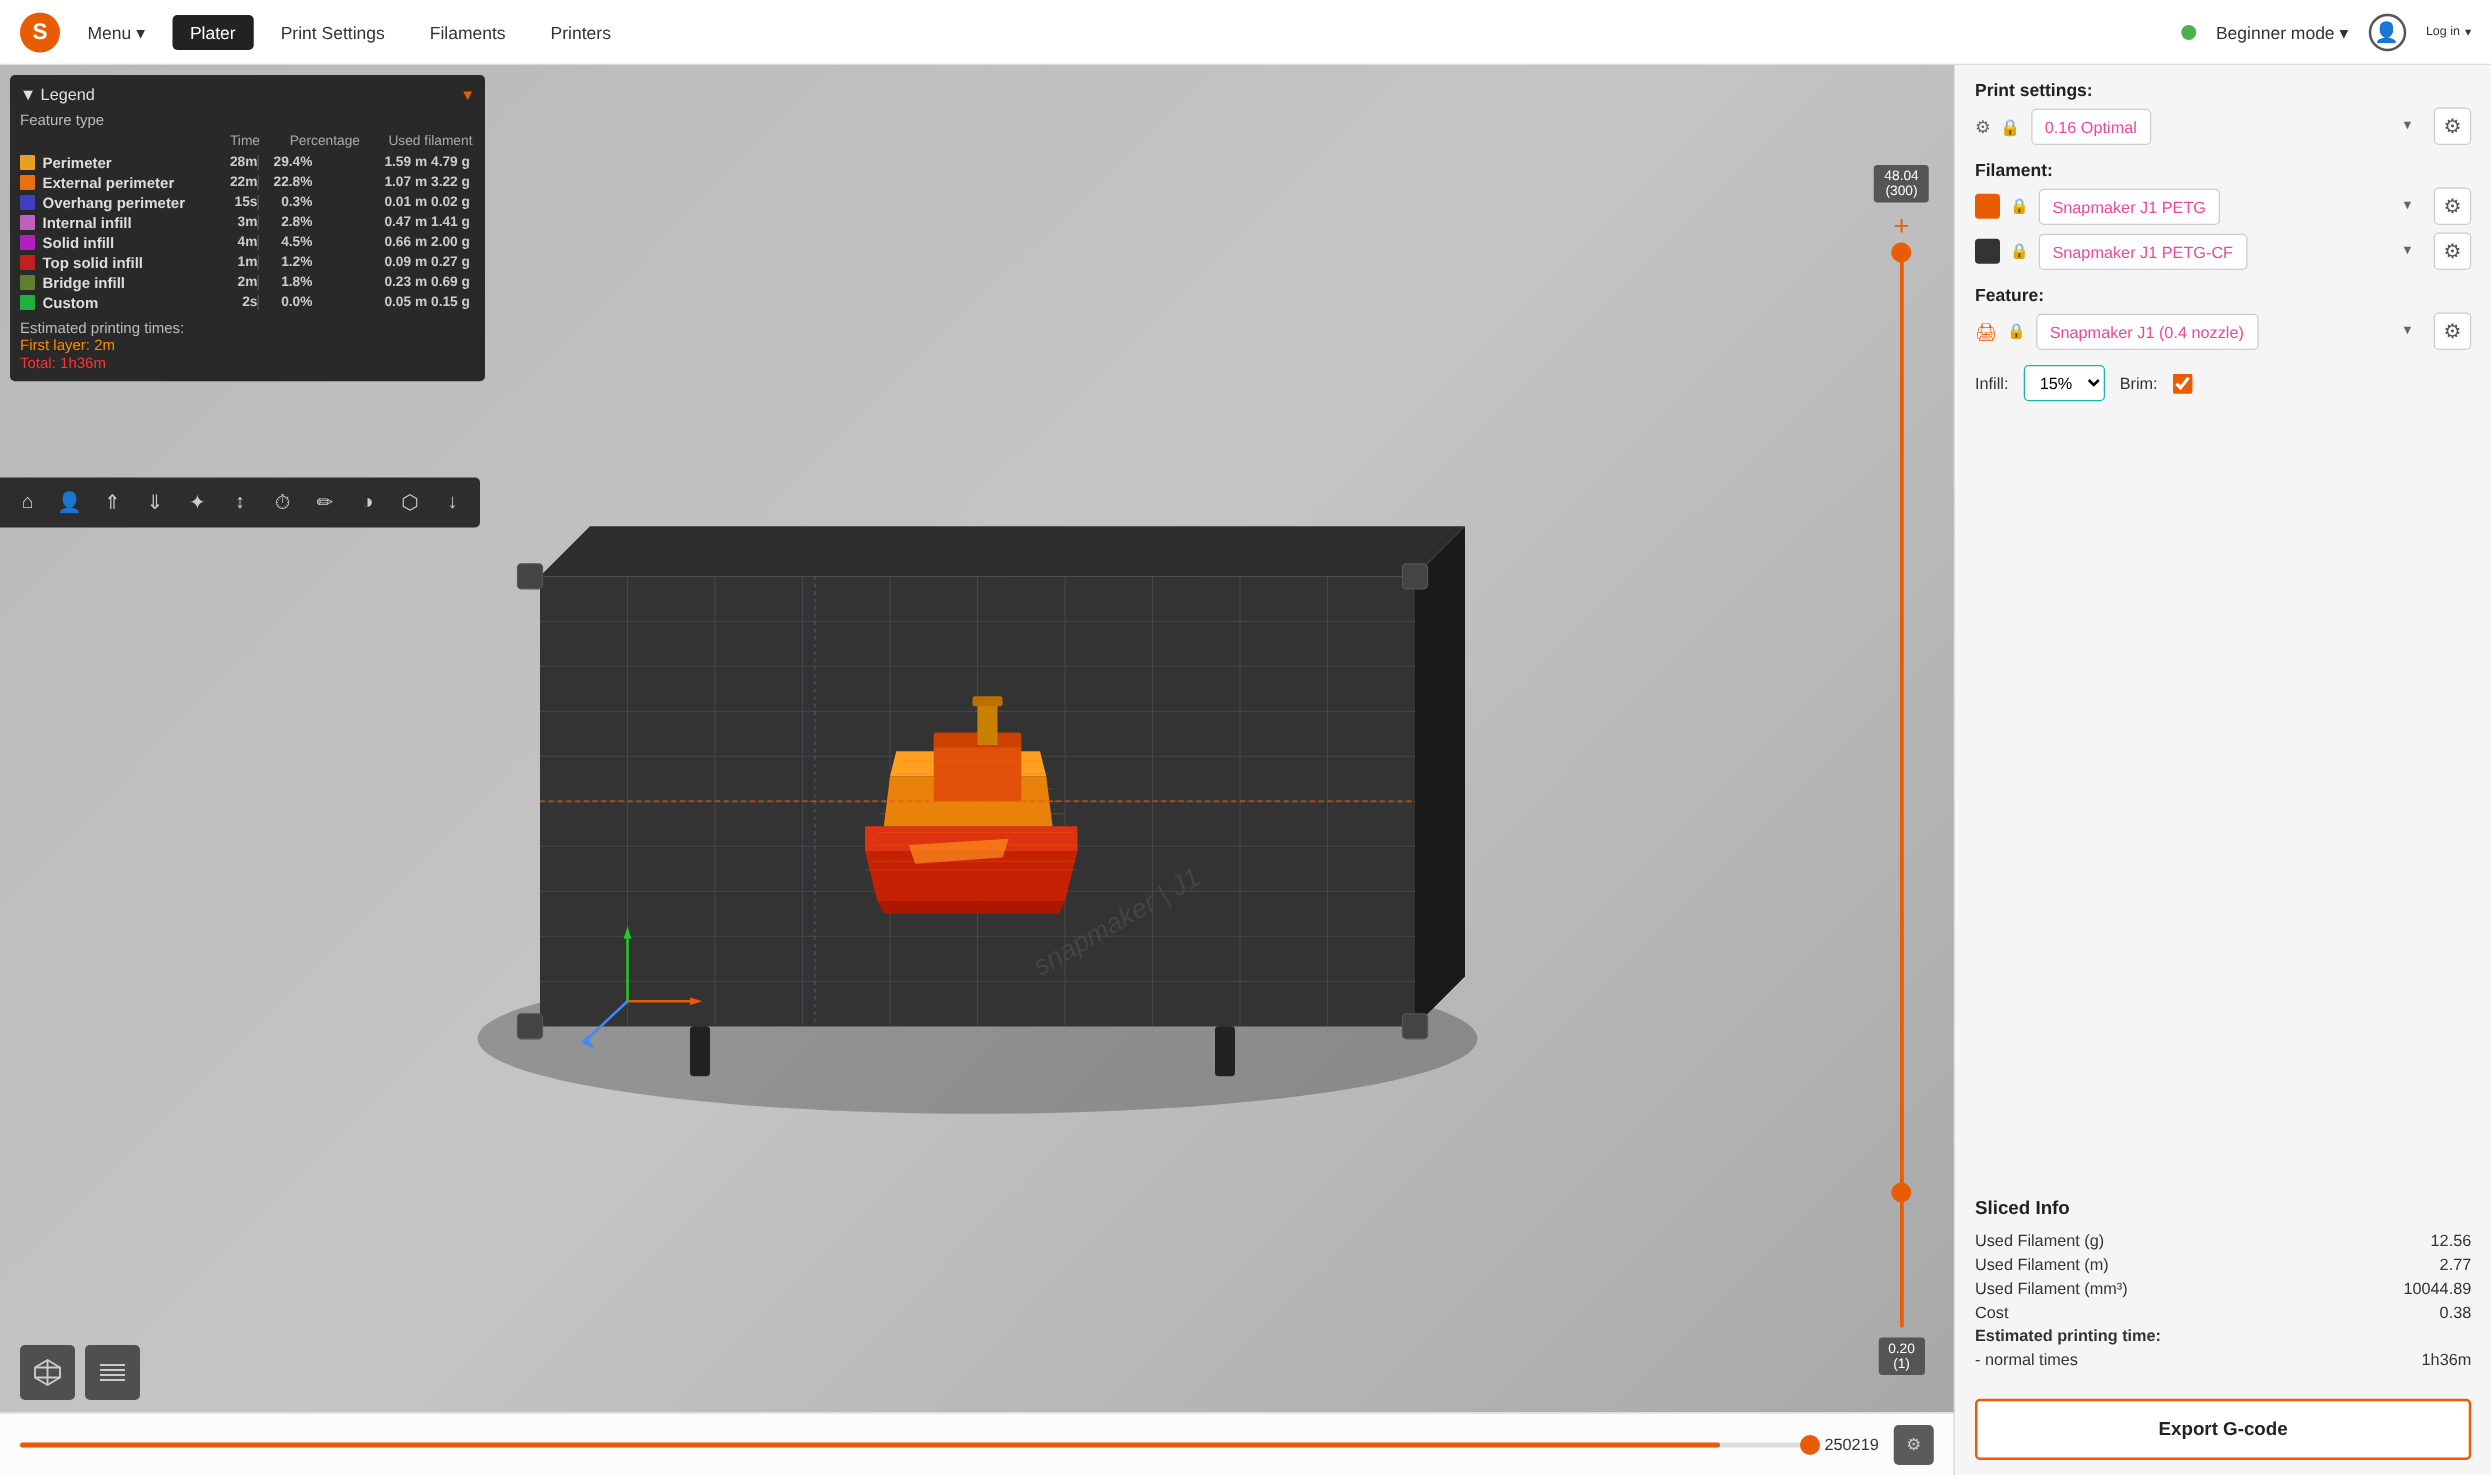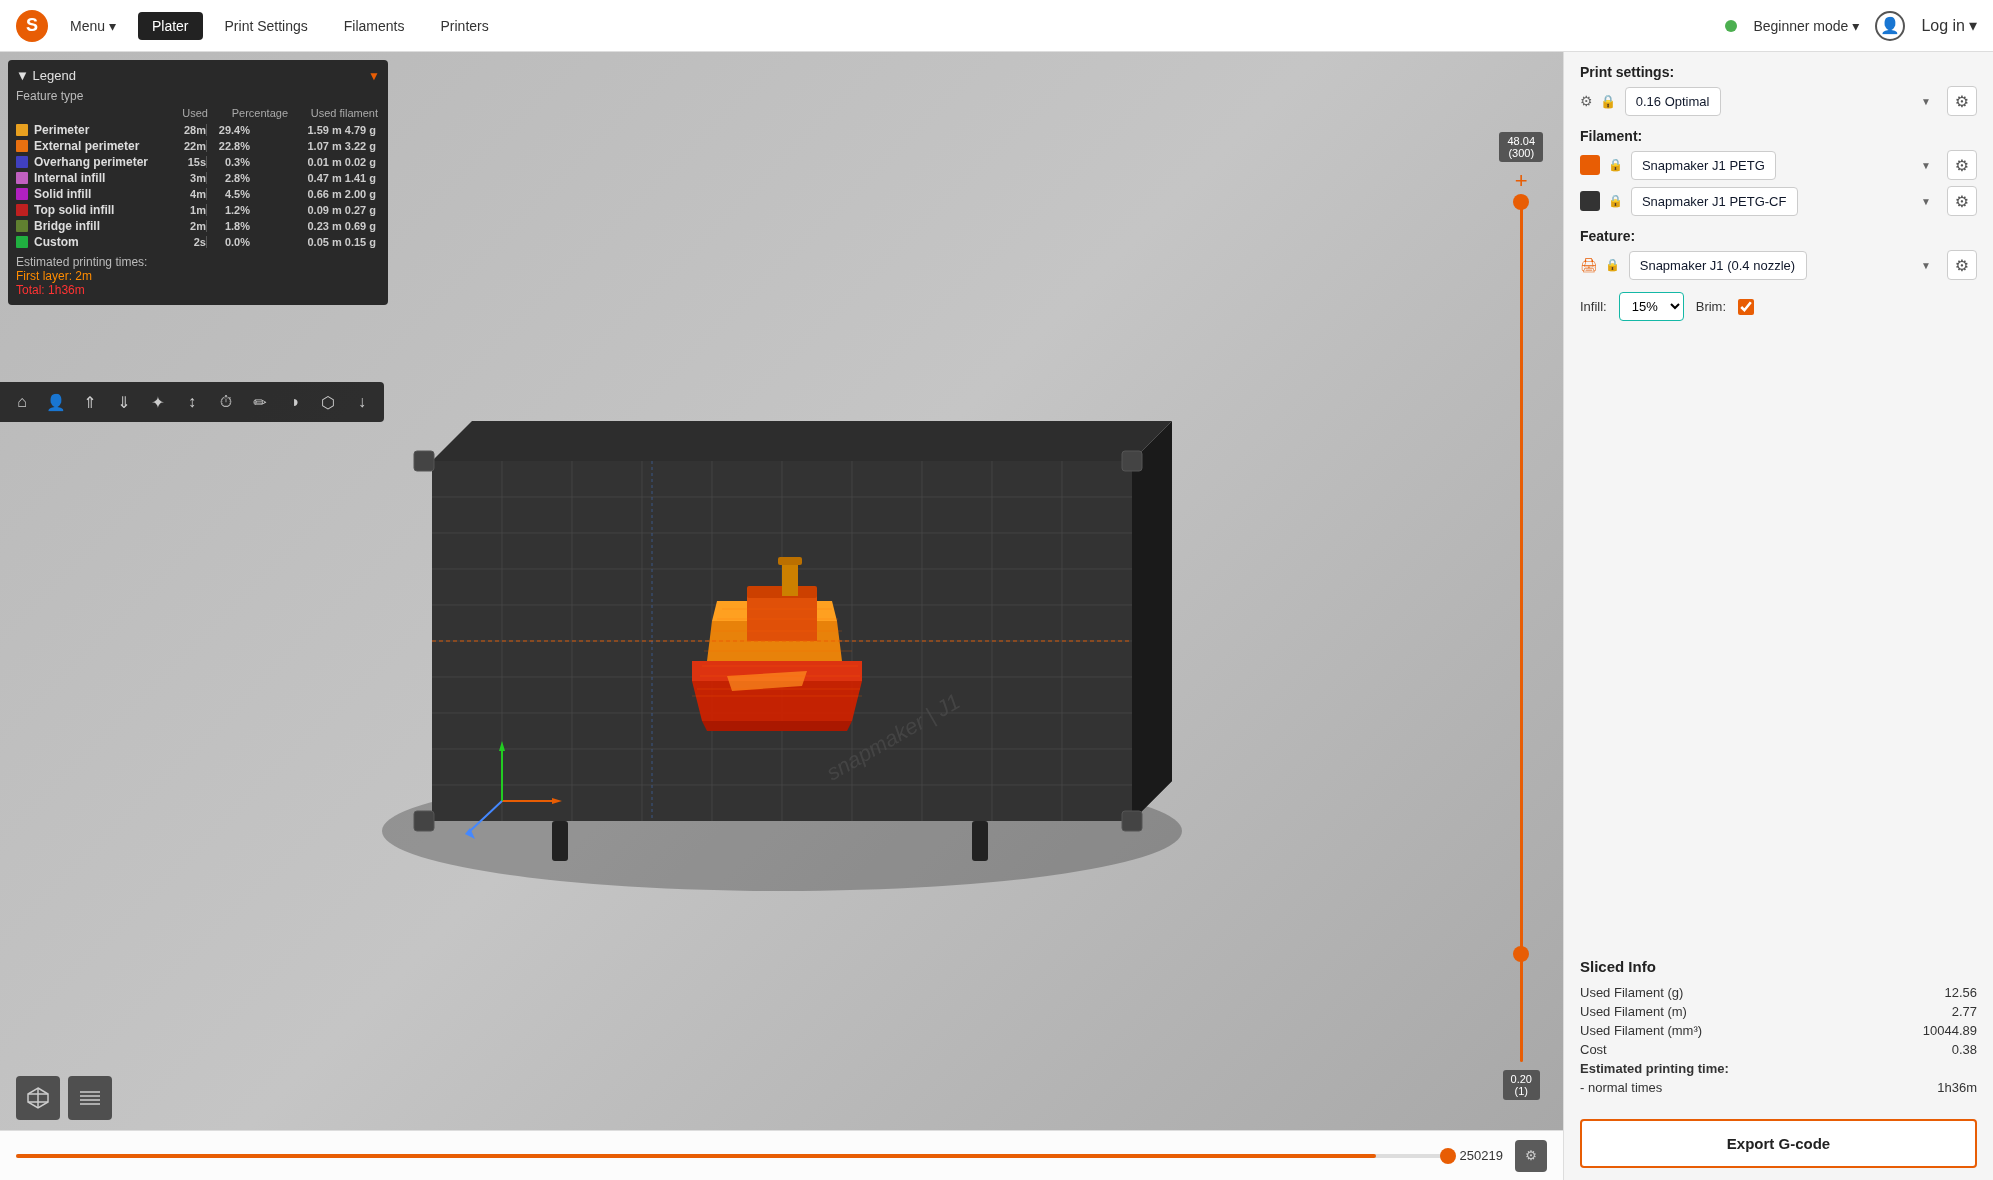--- a/index.html
+++ b/index.html
@@ -100,21 +100,21 @@
       display: flex;
       align-items: center;
       justify-content: center;
       font-size: 16px;
       color: #555;
     }
     .login-btn {
       background: none;
       border: none;
       cursor: pointer;
-      font-size: 16px;
+      font-size: 10px;
       color: #333;
       display: flex;
       align-items: center;
       gap: 4px;
     }
 
     
     .main-content {
       display: flex;
       height: calc(1180px - 52px);
@@ -381,21 +381,21 @@
     }
     .panel-select {
       flex: 1;
       border: 1px solid #ccc;
       border-radius: 4px;
       padding: 6px 10px;
       font-size: 13px;
       background: #fff;
       cursor: pointer;
       appearance: none;
-      color: #0f172a;
+      color: #ec4899;
     }
     .panel-gear-btn {
       width: 30px;
       height: 30px;
       border: 1px solid #ccc;
       background: #fff;
       border-radius: 4px;
       cursor: pointer;
       display: flex;
       align-items: center;
@@ -633,21 +633,21 @@
     </div>
 
     <div class="legend-panel">
       <div class="legend-title">
         <span>▼ Legend</span>
         <span style="margin-left:auto;color:#e85d04;font-size:12px;">▼</span>
       </div>
       <div style="font-size:12px;color:#bbb;margin-bottom:4px;">Feature type</div>
       <div class="legend-header">
         <div></div>
-        <div style="text-align:right">Used</div>
+        <div style="text-align:right">Time</div>
         <div style="text-align:right">Percentage</div>
         <div style="text-align:right">Used filament</div>
       </div>
       <div id="legend-rows-container">
           <div class="legend-row">
     <div class="color-swatch" style="background:#e8a020"></div>
     <span style="font-size:12px;color:#ddd;padding-left:4px">Perimeter</span>
     <span style="font-size:11px;color:#ccc;text-align:right">28m</span>
     <div class="legend-bar-container">
       <div style="width:1px;height:12px;background:#555;margin-right:3px"></div>

